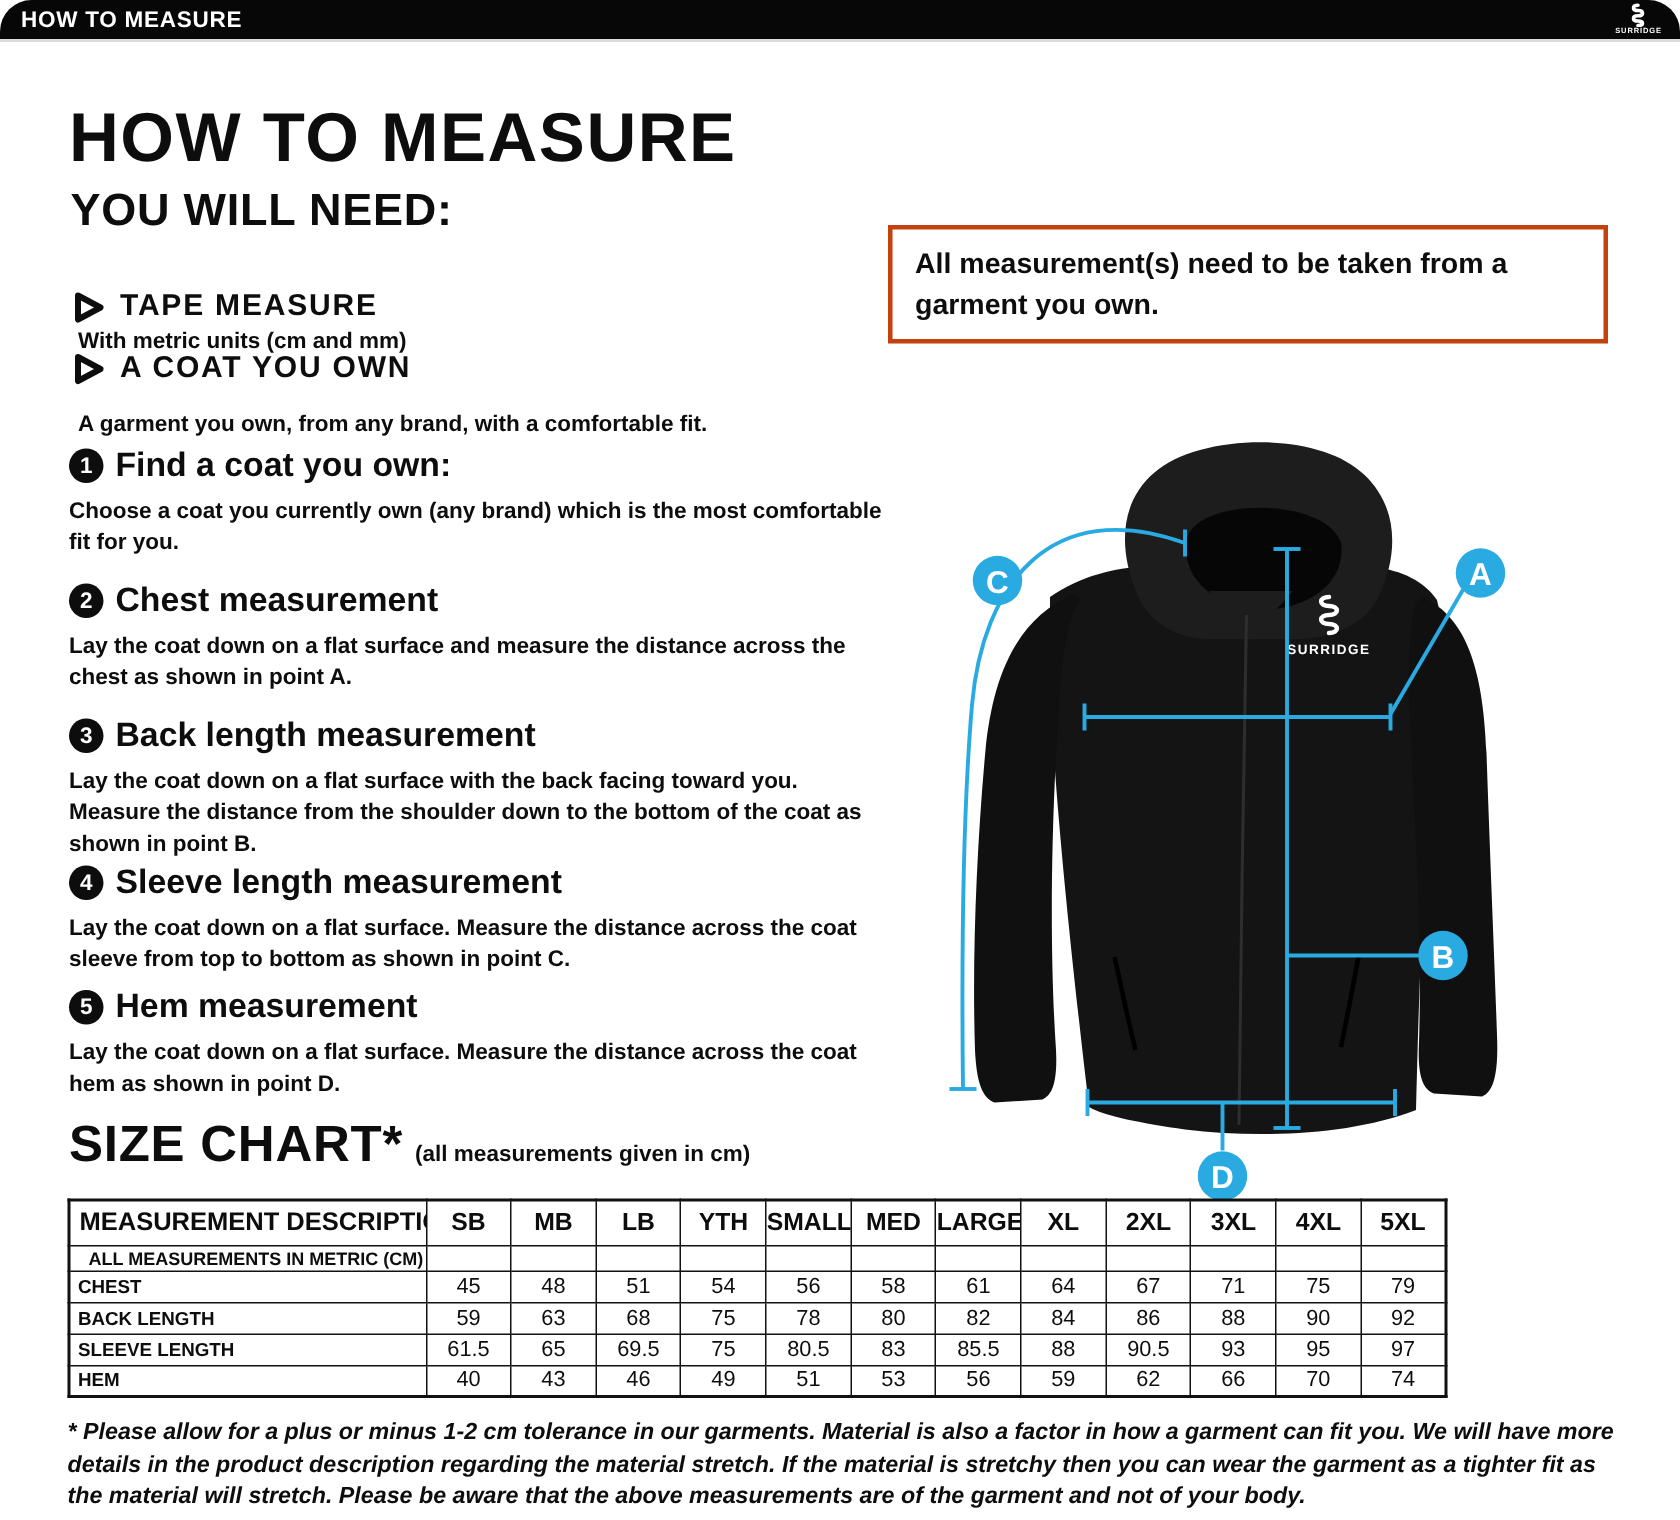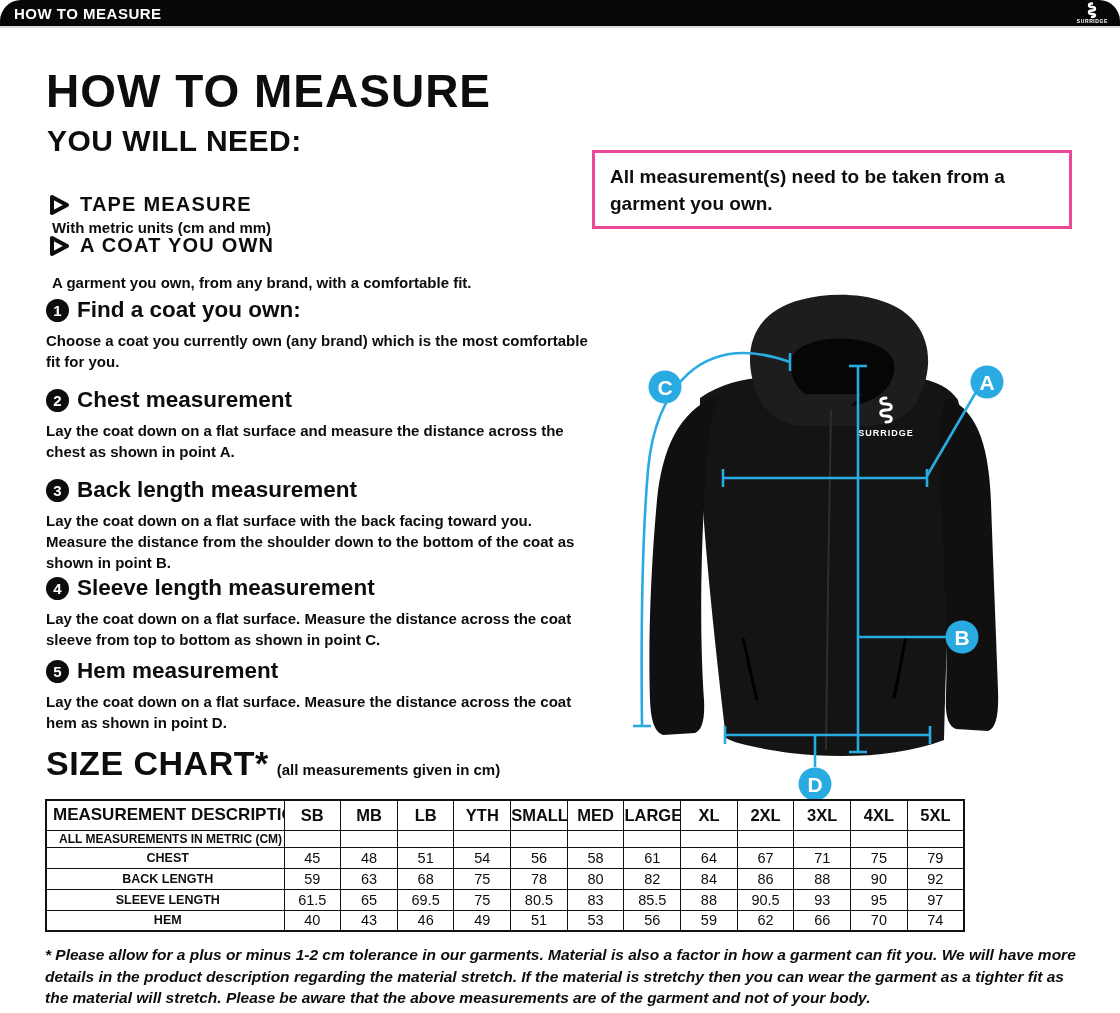--- a/index.html
+++ b/index.html
@@ -23,39 +23,39 @@
   #need-0 { top:193px; } #need-1 { top:234px; }
 
   .step { position:absolute; left:46px; width:560px; }
   .step-head { display:flex; align-items:center; gap:8px; }
   .step-num { width:23px; height:23px; border-radius:50%; background:#0d0d0d; color:#fff; font-size:15px; font-weight:bold; display:flex; align-items:center; justify-content:center; flex:0 0 23px; }
   .step-title { font-size:22.5px; font-weight:bold; }
   .step-body { font-size:15px; font-weight:bold; line-height:1.4; margin-top:7px; width:548px; }
   #step-0 { top:297px; } #step-1 { top:387px; } #step-2 { top:477px; } #step-3 { top:575px; } #step-4 { top:658px; }
 
   
-  .note-box { position:absolute; left:592px; top:150px; width:480px; height:79px; border:3px solid #ec4899; padding:11px 15px; font-size:19px; font-weight:bold; line-height:1.42; }
+  .note-box { position:absolute; left:592px; top:150px; width:480px; height:79px; border:3px solid #c2410c; padding:11px 15px; font-size:19px; font-weight:bold; line-height:1.42; }
 
   
   .figure { position:absolute; left:598px; top:292px; width:484px; height:518px; }
 
   
   .size-chart-head { position:absolute; left:46px; top:744px; display:flex; align-items:baseline; gap:8px; }
   .size-chart-title { font-size:34px; font-weight:bold; letter-spacing:.5px; }
   .size-chart-sub { font-size:15px; font-weight:bold; }
 
   table.size-table { position:absolute; left:45px; top:799px; width:920px; border-collapse:collapse; table-layout:fixed; }
   table.size-table td, table.size-table th { border:1px solid #111; overflow:hidden; white-space:nowrap; }
   table.size-table { border:2px solid #111; }
   th.desc-col { width:238px; }
   .size-table thead th { height:30px; font-size:16.5px; font-weight:bold; text-align:center; }
   .size-table thead th.desc-col { text-align:left; padding-left:6px; font-size:17px; }
   tr.metric-row td { height:17px; font-size:12px; font-weight:bold; padding-left:12px; }
   tr.data-row td { height:21px; font-size:14.5px; text-align:center; }
-  tr.data-row td.row-label { text-align:center; padding-left:5px; font-size:12.5px; font-weight:bold; }
+  tr.data-row td.row-label { text-align:left; padding-left:5px; font-size:12.5px; font-weight:bold; }
 
   .footnote { position:absolute; left:45px; top:944px; width:1044px; font-size:15.5px; font-weight:bold; font-style:italic; line-height:1.4; }
 
   .tri-icon svg { display:block; }
 </style>
 </head>
 <body>
 
 <div class="page">
 

